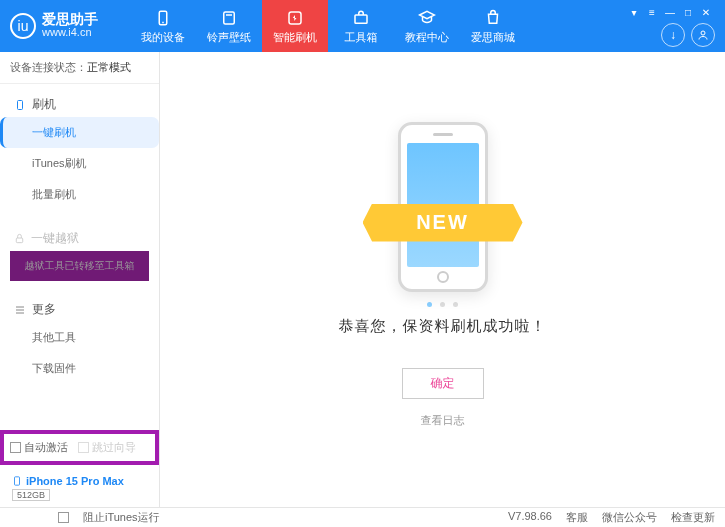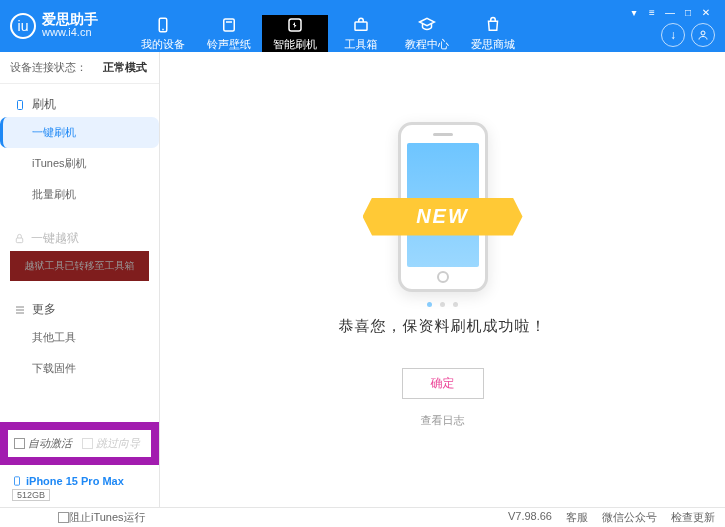--- a/index.html
+++ b/index.html
@@ -5,71 +5,71 @@
 * { margin: 0; padding: 0; box-sizing: border-box; font-family: "Microsoft YaHei", Arial, sans-serif; }
 body { width: 725px; height: 527px; background: #fff; font-size: 12px; color: #333; overflow: hidden; }
 
 .header { height: 52px; background: #1e88f5; display: flex; align-items: center; padding: 0 10px; }
 .logo-area { display: flex; align-items: center; gap: 6px; width: 120px; }
 .logo-circle { width: 26px; height: 26px; border: 2px solid #fff; border-radius: 50%; display: flex; align-items: center; justify-content: center; color: #ffffff; font-weight: normal; font-size: 14px; }
 .logo-text { color: #fff; }
 .logo-title { font-size: 14px; font-weight: bold; line-height: 1; }
 .logo-url { font-size: 11px; line-height: 1.2; opacity: 0.9; }
 
-.nav { display: flex; flex: 1; height: 100%; align-items: flex-end; }
+.nav { display: flex; flex: 1; height: 100%; }
 .nav-item { width: 66px; display: flex; flex-direction: column; align-items: center; justify-content: center; color: #fff; cursor: pointer; gap: 2px; }
-.nav-item.active { background: #000000; }
+.nav-item.active { background: #ef4444; }
 .nav-icon { width: 20px; height: 20px; display: flex; align-items: center; justify-content: center; }
 .nav-label { font-size: 11px; }
 
 .header-right { display: flex; align-items: center; gap: 8px; }
 .win-controls { display: flex; gap: 4px; color: #fff; font-size: 10px; margin-right: 2px; }
 .win-btn { width: 14px; height: 14px; display: flex; align-items: center; justify-content: center; cursor: pointer; }
 .circle-btn { width: 24px; height: 24px; border: 1.5px solid rgba(255,255,255,0.7); border-radius: 50%; color: #fff; display: flex; align-items: center; justify-content: center; cursor: pointer; font-size: 12px; }
 
 .body { display: flex; height: 455px; }
 .sidebar { width: 160px; border-right: 1px solid #e5e5e5; display: flex; flex-direction: column; }
 .status-bar { padding: 8px 10px; font-size: 11px; color: #666; border-bottom: 1px solid #eee; }
-.status-value { color: #333; font-weight: bold; margin-left: 16px; }
+.status-value { color: #333; font-weight: normal; }
 
 .side-section { padding: 8px 0; }
 .side-header { display: flex; align-items: center; gap: 6px; padding: 4px 14px; color: #555; font-size: 12px; }
 .side-header.locked { color: #bbb; }
 .side-item { padding: 8px 14px 8px 32px; font-size: 11px; color: #666; cursor: pointer; }
 .side-item.active { background: #e8f2ff; color: #1e88f5; border-left: 3px solid #1e88f5; padding-left: 29px; border-radius: 7px; }
-.side-item.sub2 { padding-left: 32px; background: #7f1d1d; color: #999; font-size: 10px; margin: 0 10px; text-align: center; padding: 8px 4px; }
-
-.red-box { border: 8px solid #a21caf; margin: 4px 0; padding: 6px; font-style: italic; }
+.side-item.sub2 { padding-left: 32px; background: #701a75; color: #999; font-size: 10px; margin: 0 10px; text-align: center; padding: 8px 4px; }
+
+.red-box { border: 4px solid #a21caf; margin: 4px 0; padding: 6px; }
 .checkbox-row { display: flex; gap: 10px; align-items: center; }
 .chk-item { display: flex; align-items: center; gap: 3px; font-size: 11px; color: #666; }
 .chk-item.disabled { color: #ccc; }
 .chk { width: 11px; height: 11px; border: 1px solid #999; }
 .chk.disabled { border-color: #ddd; }
 
 .device-info { padding: 6px 12px; }
 .device-name { color: #1e88f5; font-size: 11px; font-weight: bold; display: flex; align-items: center; gap: 4px; }
 .device-storage { display: inline-block; border: 1px solid #ccc; padding: 0 4px; font-size: 9px; color: #666; margin-top: 2px; }
 
 .main { flex: 1; display: flex; flex-direction: column; align-items: center; justify-content: center; position: relative; }
 .phone-img { position: relative; margin-top: -10px; }
 .phone-body { width: 90px; height: 170px; background: #fff; border: 3px solid #d8d8d8; border-radius: 14px; box-shadow: 0 4px 15px rgba(0,0,0,0.1); position: relative; }
 .phone-screen { position: absolute; top: 18px; left: 6px; right: 6px; bottom: 22px; background: linear-gradient(180deg, #6ec5ff, #9bd8ff); border-radius: 2px; }
 .phone-speaker { position: absolute; top: 8px; left: 50%; transform: translateX(-50%); width: 20px; height: 3px; background: #ccc; border-radius: 2px; }
 .phone-home { position: absolute; bottom: 6px; left: 50%; transform: translateX(-50%); width: 12px; height: 12px; border: 2px solid #ccc; border-radius: 50%; }
-.new-ribbon { position: absolute; top: 76px; left: -35px; right: -35px; height: 38px; background: #ffc936; display: flex; align-items: center; justify-content: center; font-weight: bold; font-size: 20px; color: #fff; letter-spacing: 2px; font-style: italic; clip-path: polygon(6% 0, 94% 0, 100% 50%, 94% 100%, 6% 100%, 0 50%); }
+.new-ribbon { position: absolute; top: 82px; left: -35px; right: -35px; height: 38px; background: #ffc936; display: flex; align-items: center; justify-content: center; font-weight: bold; font-size: 20px; color: #fff; letter-spacing: 2px; clip-path: polygon(6% 0, 94% 0, 100% 50%, 94% 100%, 6% 100%, 0 50%); }
 .dots { display: flex; gap: 8px; margin-top: 10px; }
 .dot { width: 5px; height: 5px; border-radius: 50%; background: #ddd; }
 .dot.on { background: #8acfff; }
 
 .success-msg { font-size: 15px; color: #333; margin-top: 10px; letter-spacing: 1px; }
 .ok-btn { margin-top: 32px; padding: 6px 28px; border: 1px solid #ccc; background: #fff; font-size: 12px; cursor: pointer; color: #ec4899; }
 .log-link { margin-top: 14px; font-size: 11px; color: #999; cursor: pointer; }
 
 .footer { height: 20px; border-top: 1px solid #e5e5e5; display: flex; align-items: center; padding: 0 10px; font-size: 11px; color: #666; justify-content: space-between; }
-.footer-left { display: flex; align-items: center; gap: 0; padding-left: 48px; }
+.footer-left { display: flex; align-items: center; gap: 14px; padding-left: 48px; }
 .footer-right { display: flex; gap: 14px; }
 .footer-link { cursor: pointer; }
 
 svg { display: block; }
 </style>
 </head>
 <body>
 
 <div class="header">
   <div class="logo-area">

